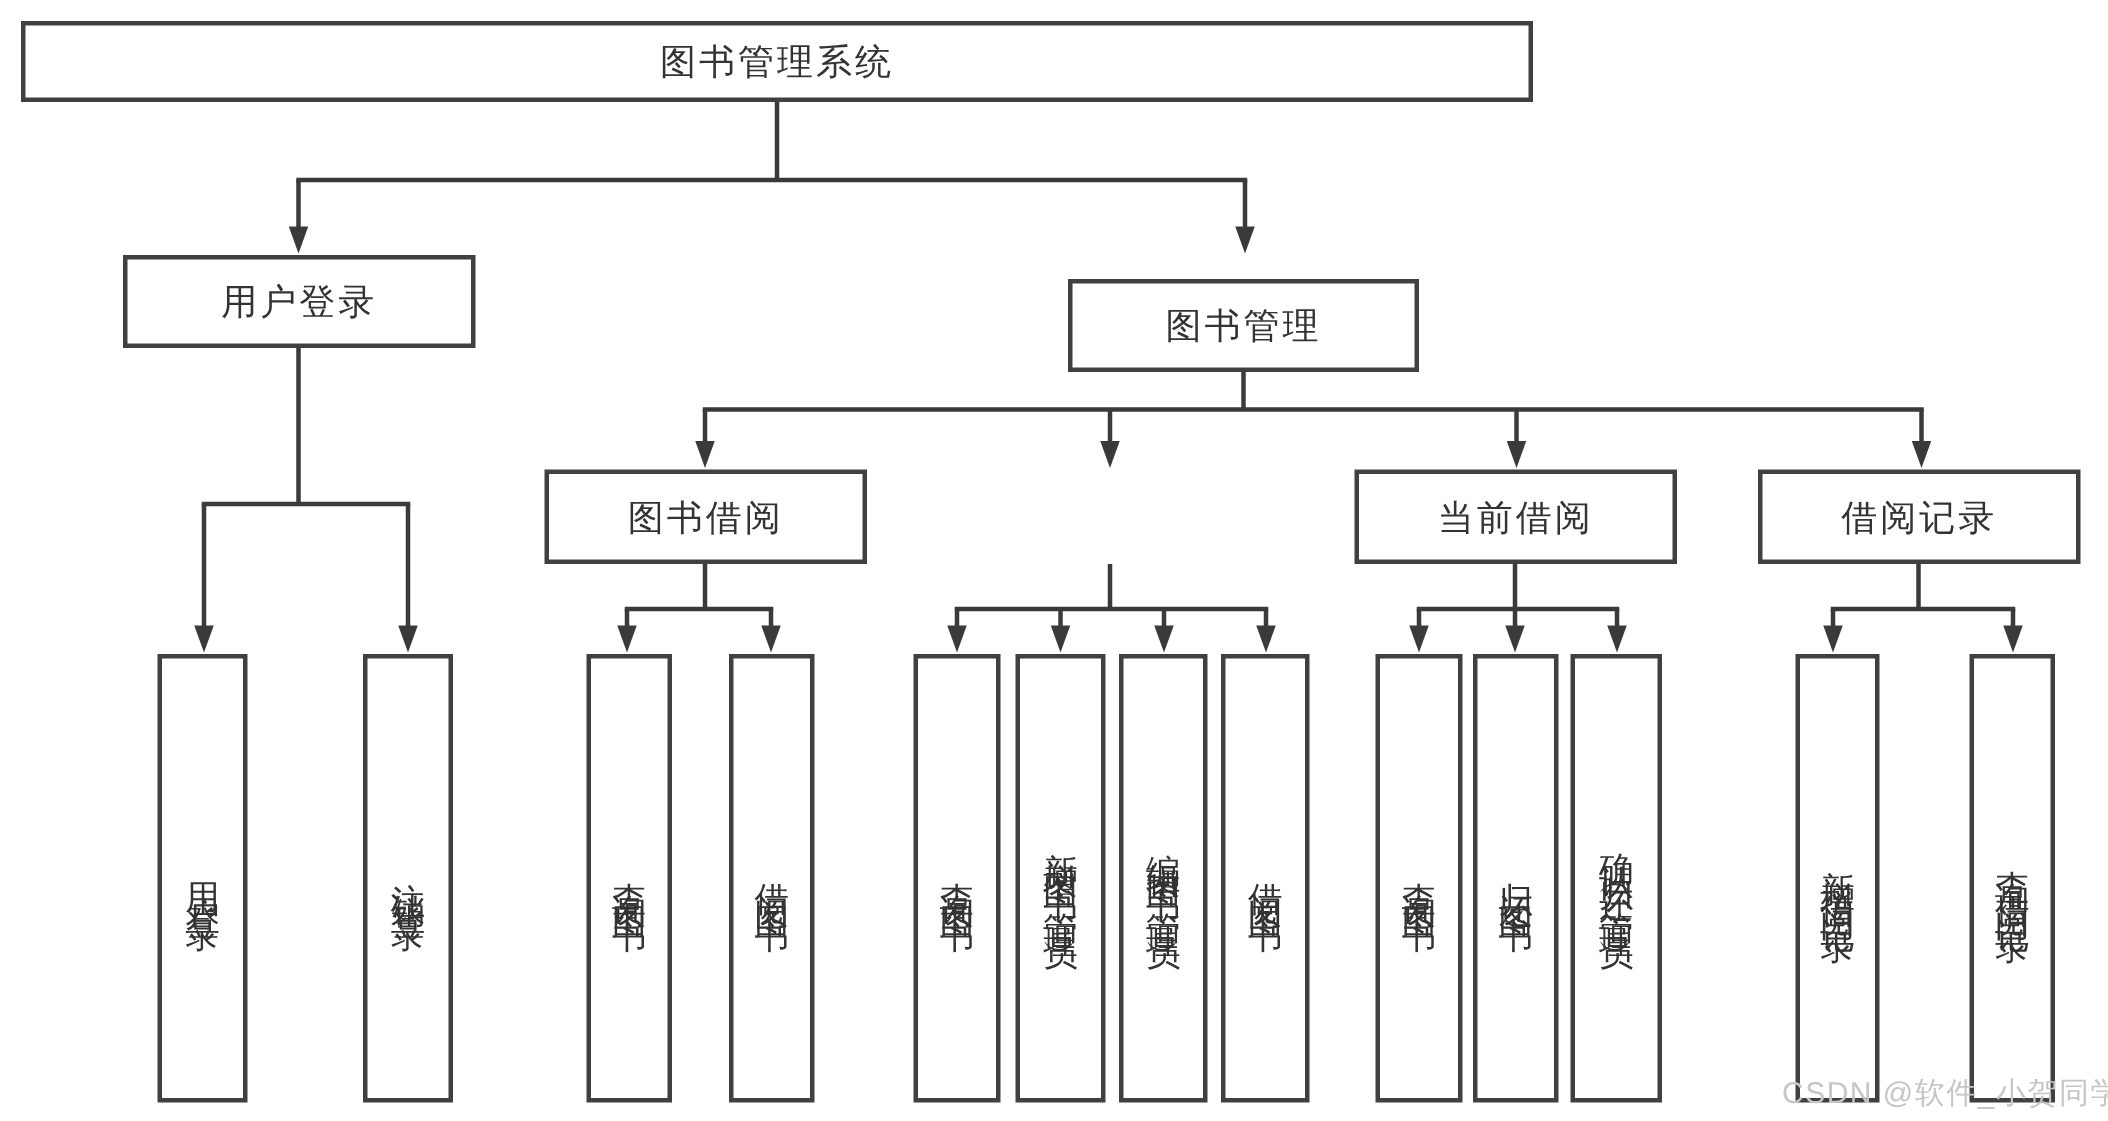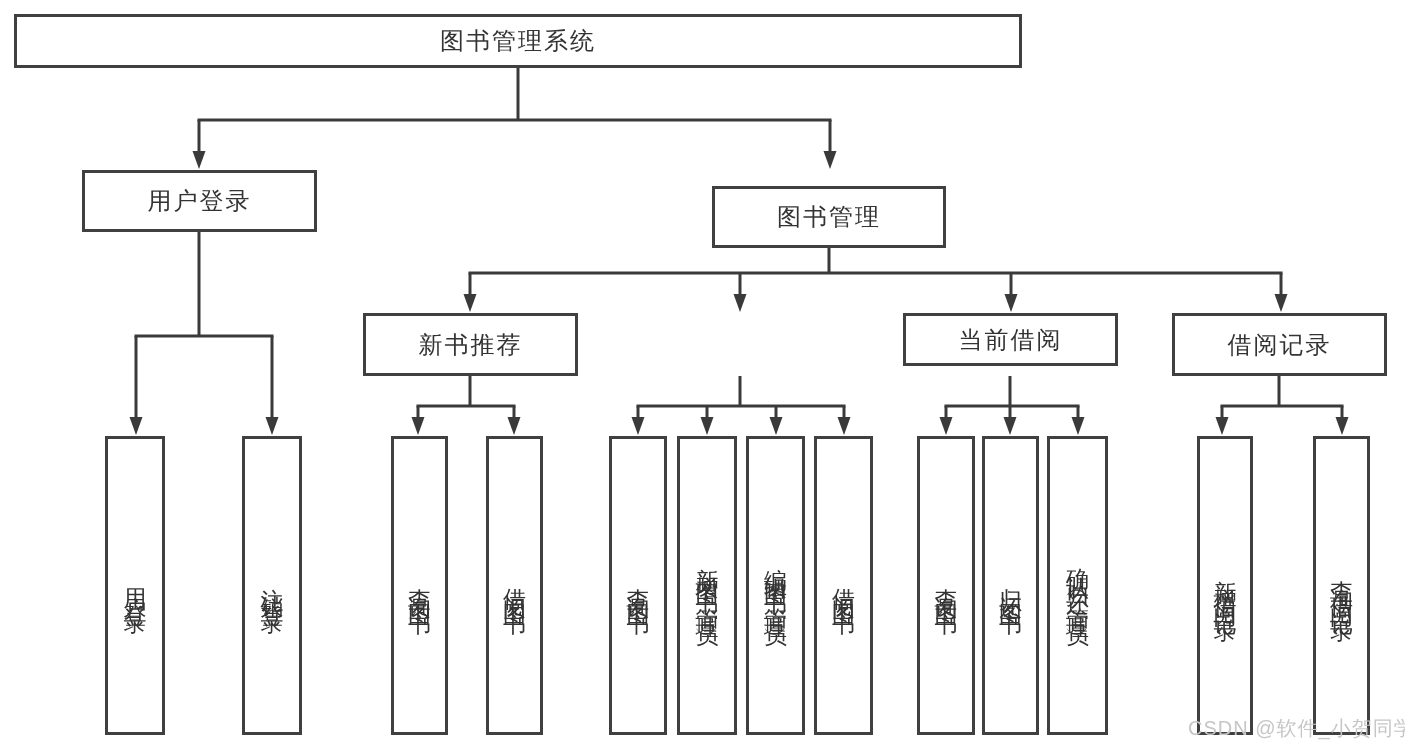--- a/index.html
+++ b/index.html
@@ -128,23 +128,23 @@
   </div>
 
   <div class="node h" style="left:82px; top:170px; width:235px; height:62px;">
     <span>用户登录</span>
   </div>
   <div class="node h" style="left:712px; top:170px; width:234px; height:62px;margin-top:16px;">
     <span>图书管理</span>
   </div>
 
   <div class="node h" style="left:363px; top:313px; width:215px; height:63px;">
-    <span>新书推荐</span>
+    <span>图书借阅</span>
   </div>
-  <div class="node h" style="left:903px; top:313px; width:215px; height:53px;">
+  <div class="node h" style="left:903px; top:313px; width:215px; height:63px;">
     <span>当前借阅</span>
   </div>
   <div class="node h" style="left:1172px; top:313px; width:215px; height:63px;">
     <span>借阅记录</span>
   </div>
 
   <div class="node v" style="left:105px; top:436px; width:60px; height:299px;">
     <span>用户登录</span>
   </div>
   <div class="node v" style="left:242px; top:436px; width:60px; height:299px;">

